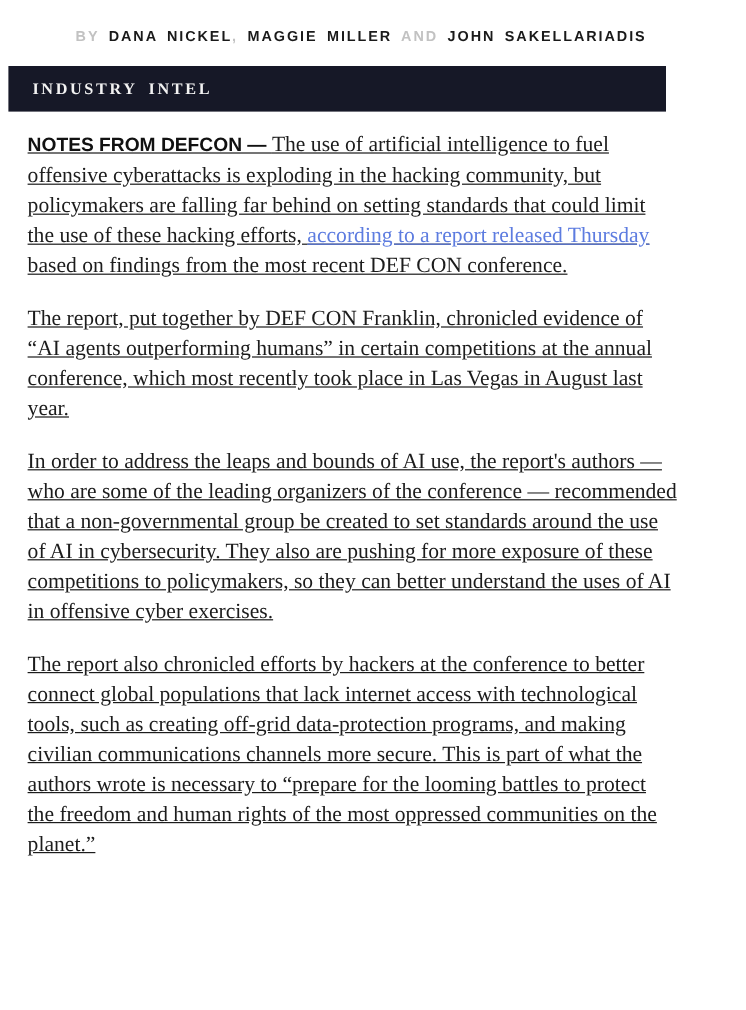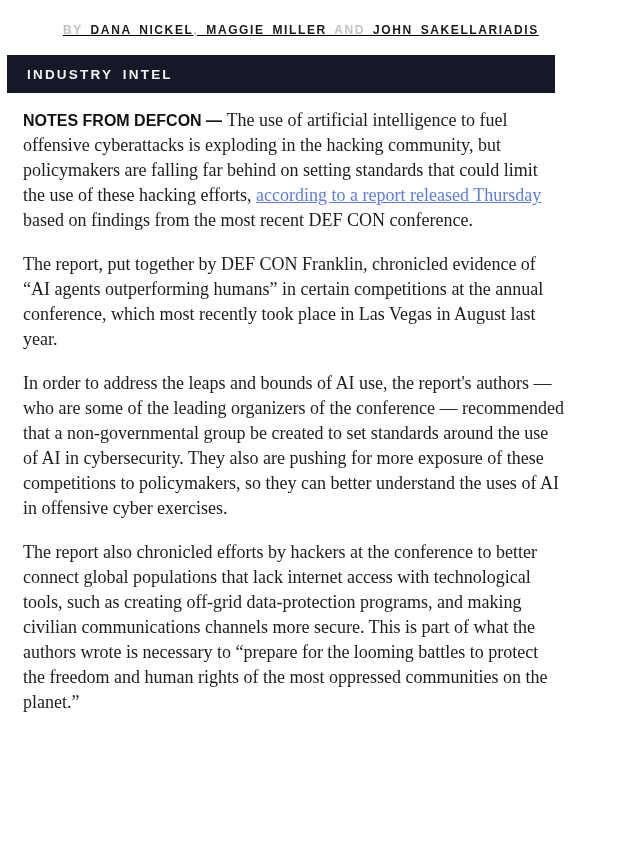--- a/index.html
+++ b/index.html
@@ -45,48 +45,48 @@
     position: absolute; left: 442px; top: 57px;
     width: 26px; height: 28px; background: #0e0e0e; border-radius: 5px;
   }
 
   
   .byline {
     margin: 23px 0 0 63px;
     font-size: 12px; font-weight: bold;
     letter-spacing: 1.6px; word-spacing: 3px;
     white-space: nowrap;
-    text-decoration: underline;
   }
   .byline .muted { color: #c2c2c2; }
   .byline .dark { color: #1a1a1a; }
 
   
   .section-bar {
     margin: 18px 0 0 7px;
     width: 548px; height: 38px;
     background: #161827;
     box-sizing: border-box;
     display: flex; align-items: center;
     padding-left: 20px;
+    font-family: Liberation Serif, serif;
   }
   .section-label {
     color: #f2f2f2; font-size: 13.5px; font-weight: bold;
     letter-spacing: 2.2px; word-spacing: 4px;
   }
 
   
   .article {
     margin: 15px 0 0 23px;
     width: 541px;
     font-family: "Liberation Serif", serif;
     font-size: 18px; line-height: 25px;
     color: #1c1c1c;
   }
-  .article p { margin: 0 0 19px 0; }
+  .article p { margin: 0 0 19px 0; text-decoration: underline; }
   .lead {
     font-family: "Liberation Sans", sans-serif;
     font-weight: bold; font-size: 16px; color: #111111;
   }
   a.report-link { color: #5d7ce0; text-decoration: underline; cursor: pointer; }
 </style>
 </head>
 <body>
 
 <div class="page">

